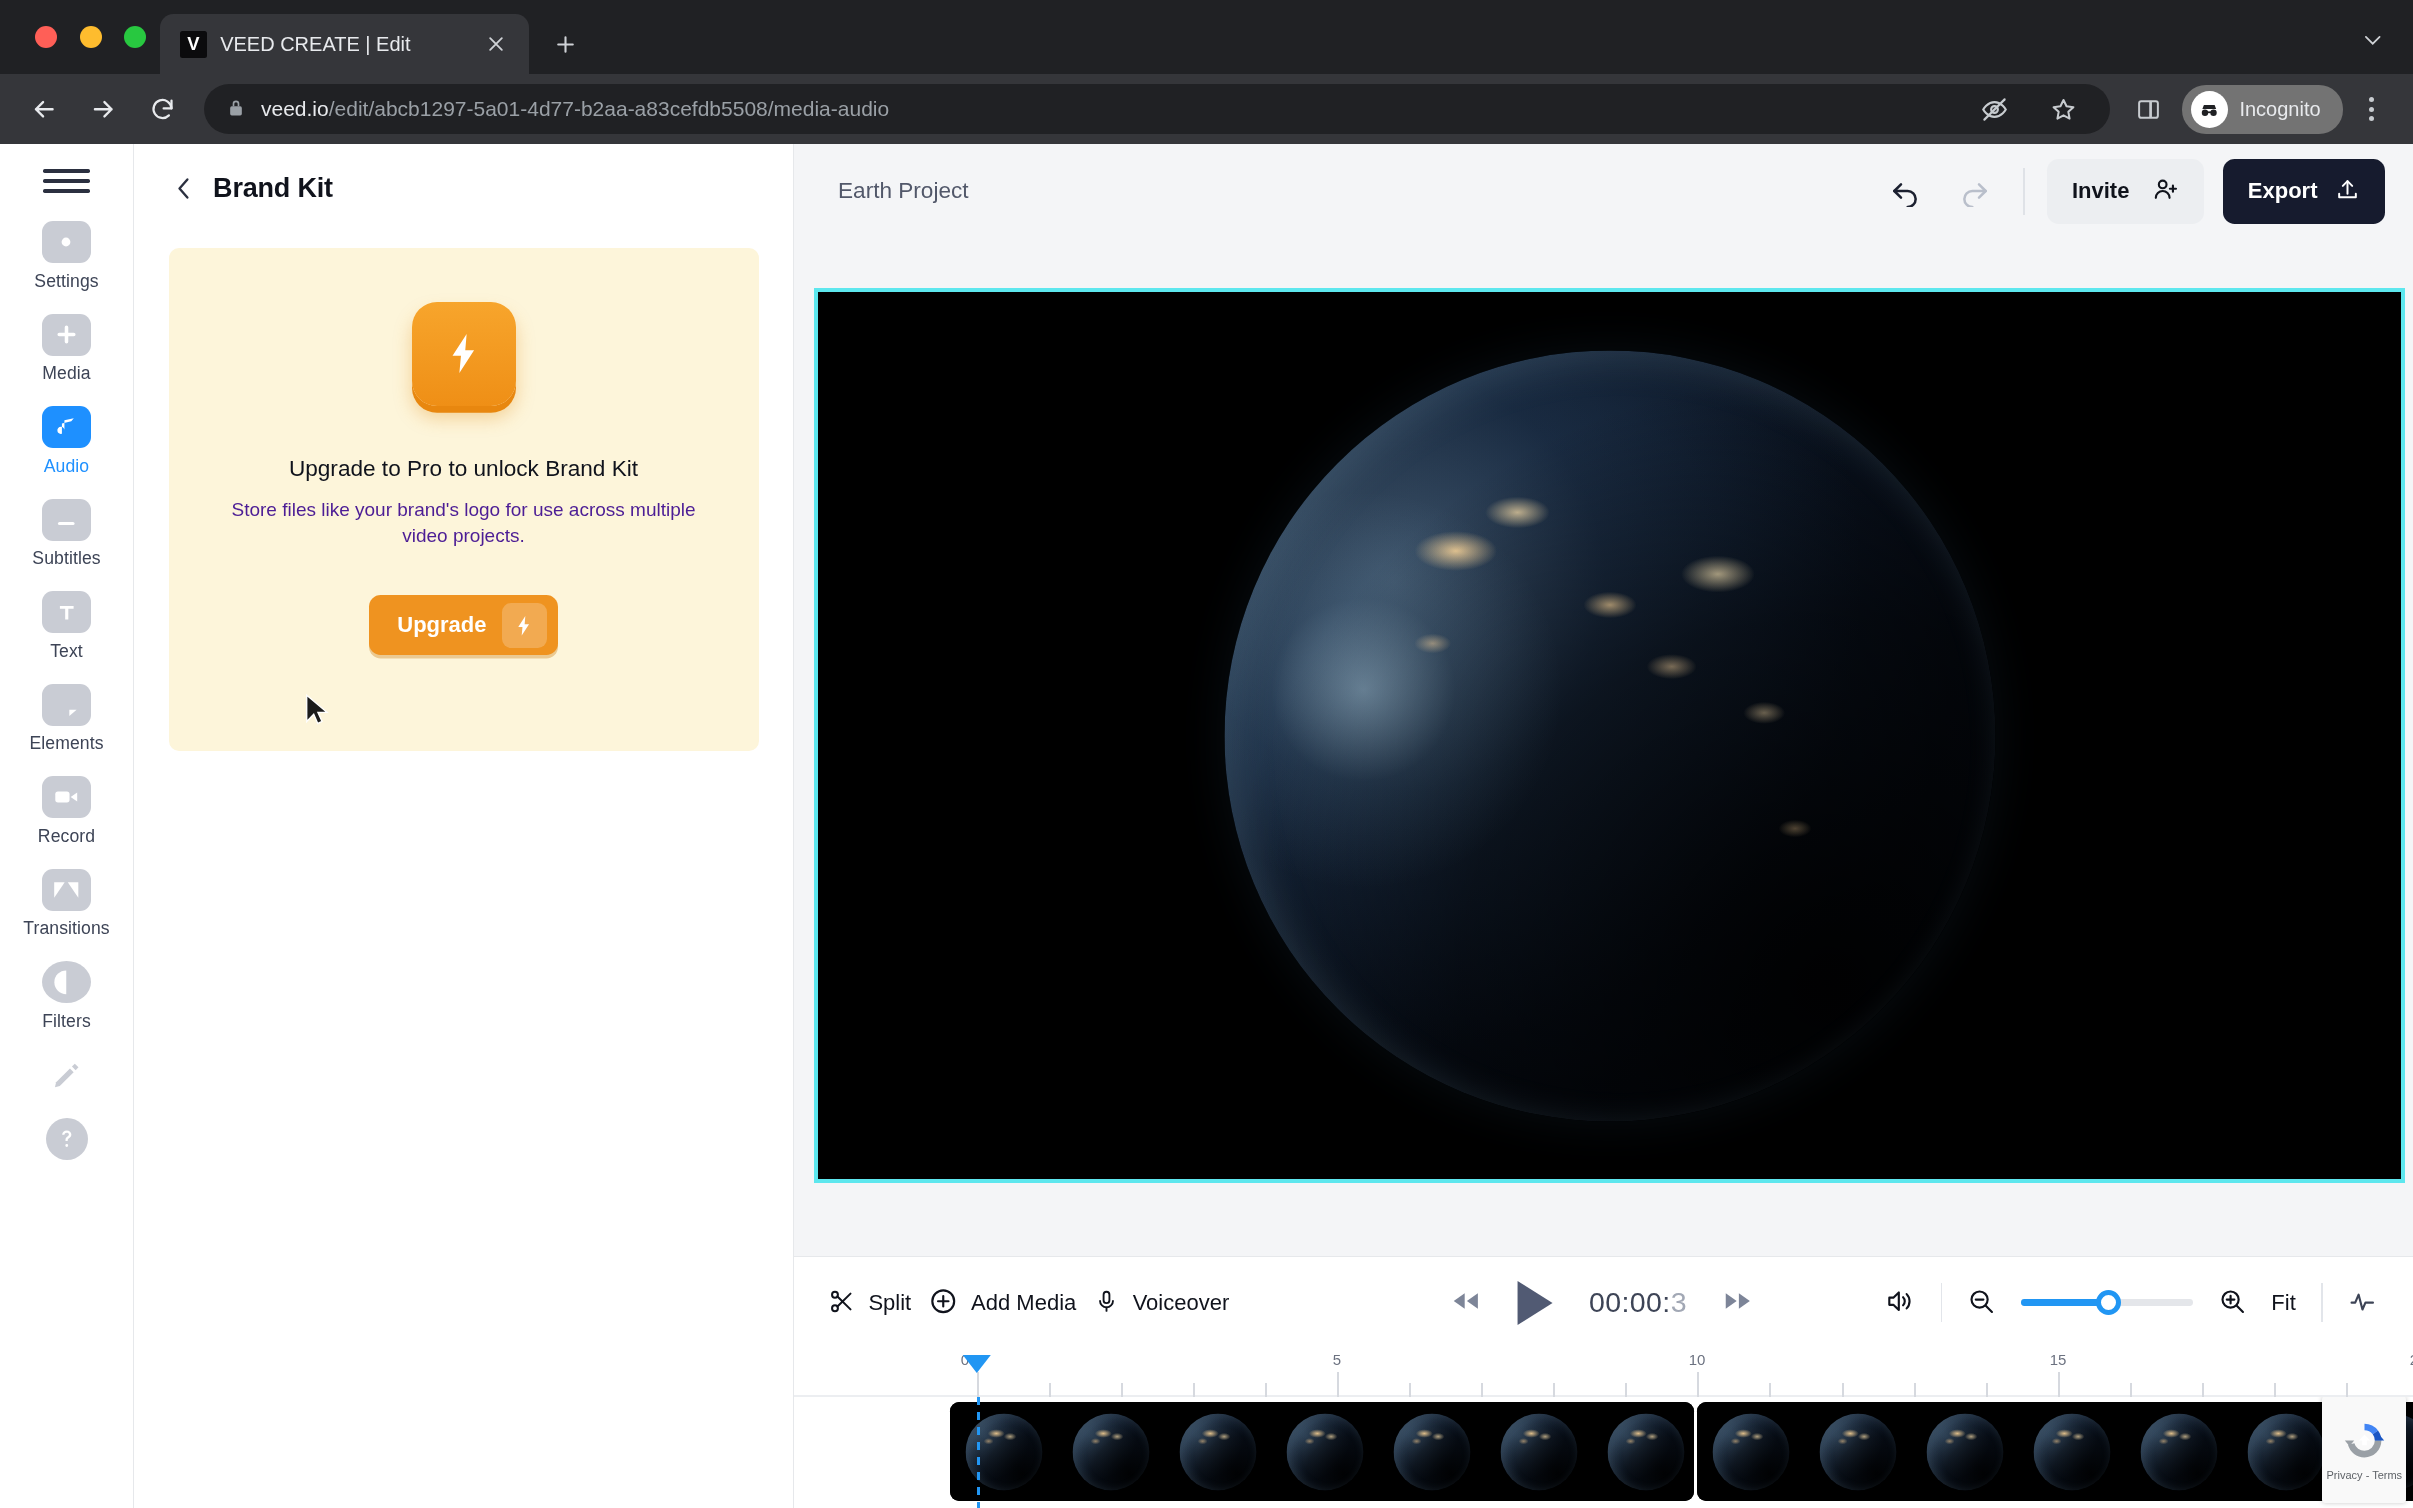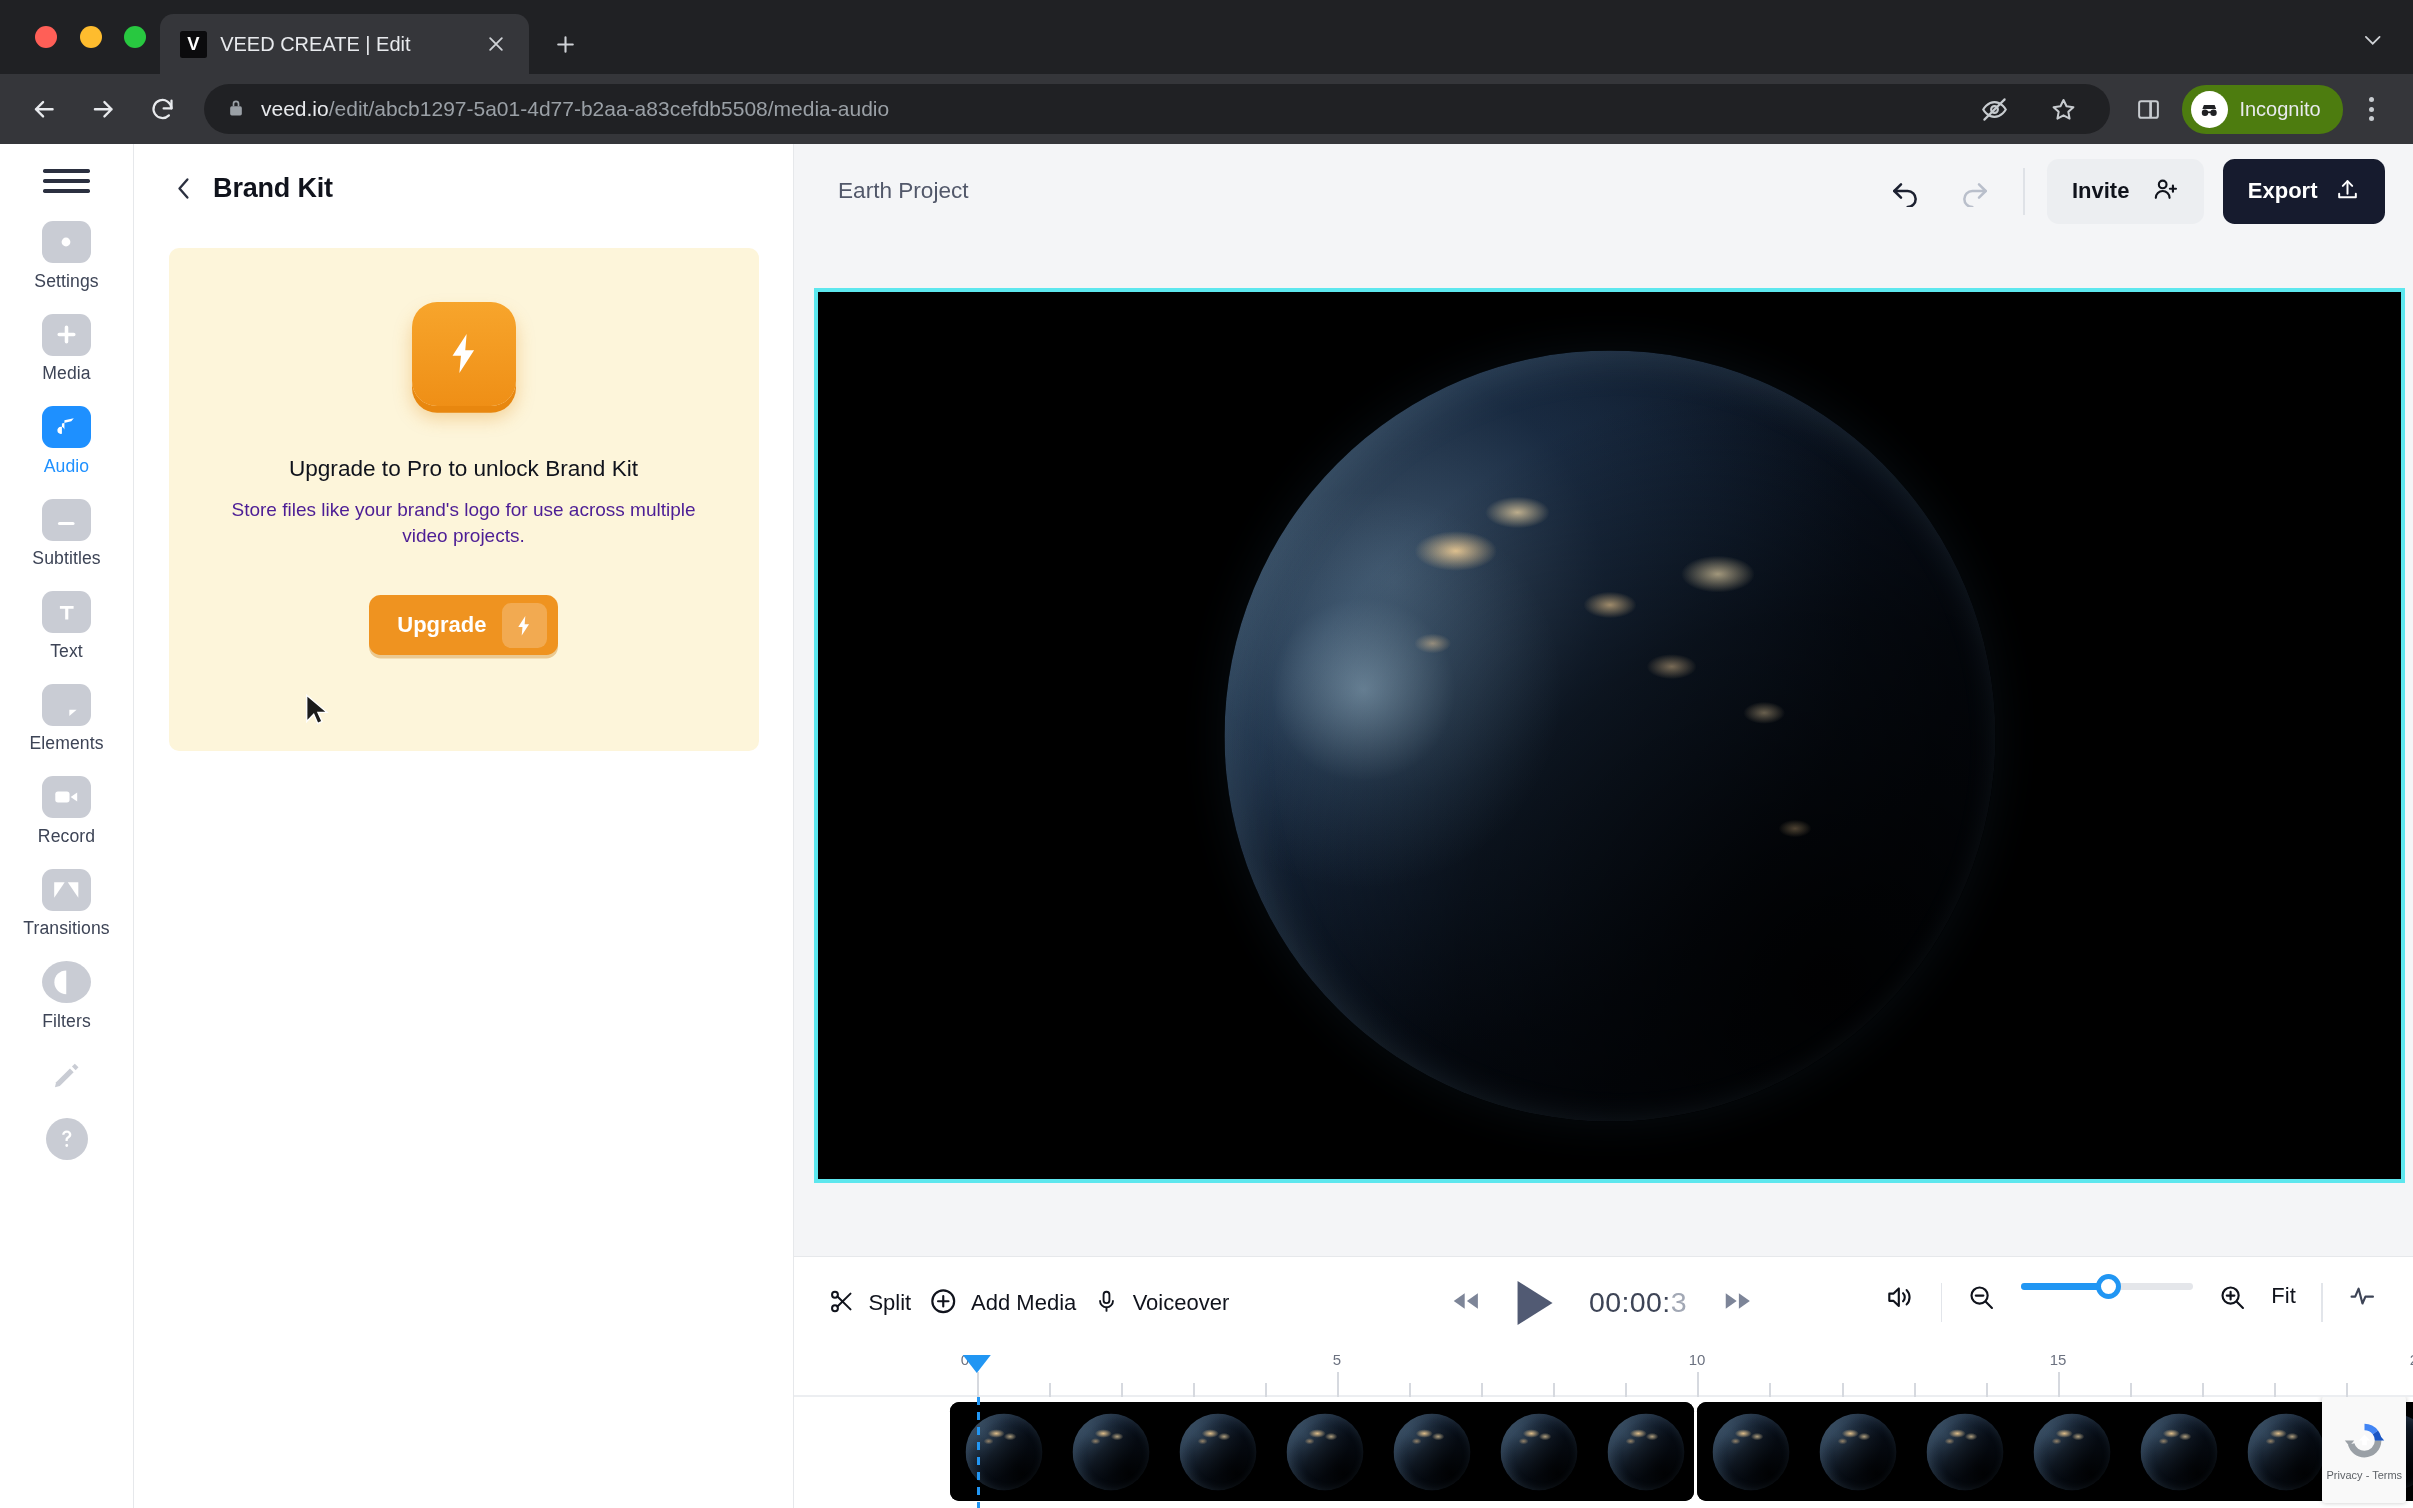--- a/index.html
+++ b/index.html
@@ -67,21 +67,21 @@
     margin: 0 10px; min-width: 0;
   }
   .omni-url { font-size: 21px; color: #9aa0a6; white-space: nowrap; overflow: hidden; }
   .omni-url b { color: #e8eaed; font-weight: 400; }
   .omni-right { margin-left: auto; display: flex; align-items: center; gap: 22px; padding-right: 8.4px; }
   .tb-icon {
     width: 47px; height: 47px; display: flex; align-items: center;
     justify-content: center; color: #c8ccd0; flex: 0 0 auto;
   }
   .incognito-pill {
-    display: flex; align-items: center; gap: 11.7px; background: #4d7c0f;
+    display: flex; align-items: center; gap: 11.7px; background: #737373;
     height: 49px; border-radius: 24px; padding: 0 22px 0 8.4px; margin-left: 5px;
   }
   .incog-avatar {
     width: 37px; height: 37px; border-radius: 50%; background: #fff;
     display: flex; align-items: center; justify-content: center; flex: 0 0 auto;
   }
   .incog-label { color: #e8eaed; font-size: 20px; white-space: nowrap; }
   .kebab { display: flex; flex-direction: column; gap: 4.2px; align-items: center; }
   .kebab i { width: 5px; height: 5px; border-radius: 50%; background: #c8ccd0; display: block; }
 
@@ -213,21 +213,21 @@
   .tool-btn { display: flex; align-items: center; gap: 13.4px; }
   .tool-txt { font-size: 22px; color: #10131c; }
   .tl-center { position: absolute; left: 50%; transform: translateX(-50%); display: flex; align-items: center; gap: 37px; }
   .tl-toolbar-inner { position: relative; width: 100%; display: flex; align-items: center; }
   .play-tri {
     width: 0; height: 0; border-left: 35px solid #515a73;
     border-top: 22px solid transparent; border-bottom: 22px solid transparent;
   }
   .time-txt { font-size: 28.5px; color: #3d4456; letter-spacing: 0.4px; }
   .time-txt em { font-style: normal; color: #a2a8b5; }
-  .tl-right { margin-left: auto; display: flex; gap: 25px; }
+  .tl-right { margin-left: auto; display: flex; align-items: center; gap: 25px; }
   .zoom-slider { width: 172px; height: 6.7px; border-radius: 3.4px; background: #e4e6ea; position: relative; }
   .zoom-fill { position: absolute; left: 0; top: 0; height: 6.7px; border-radius: 3.4px; background: #2196f3; width: 88px; }
   .zoom-knob {
     position: absolute; left: 75px; top: -9.2px; width: 25px; height: 25px;
     border-radius: 50%; background: #fff; border: 5px solid #2196f3;
   }
   .fit-txt { font-size: 22px; color: #10131c; }
   .sep-v { width: 1.7px; height: 39px; background: #e2e5ea; }
 
   

